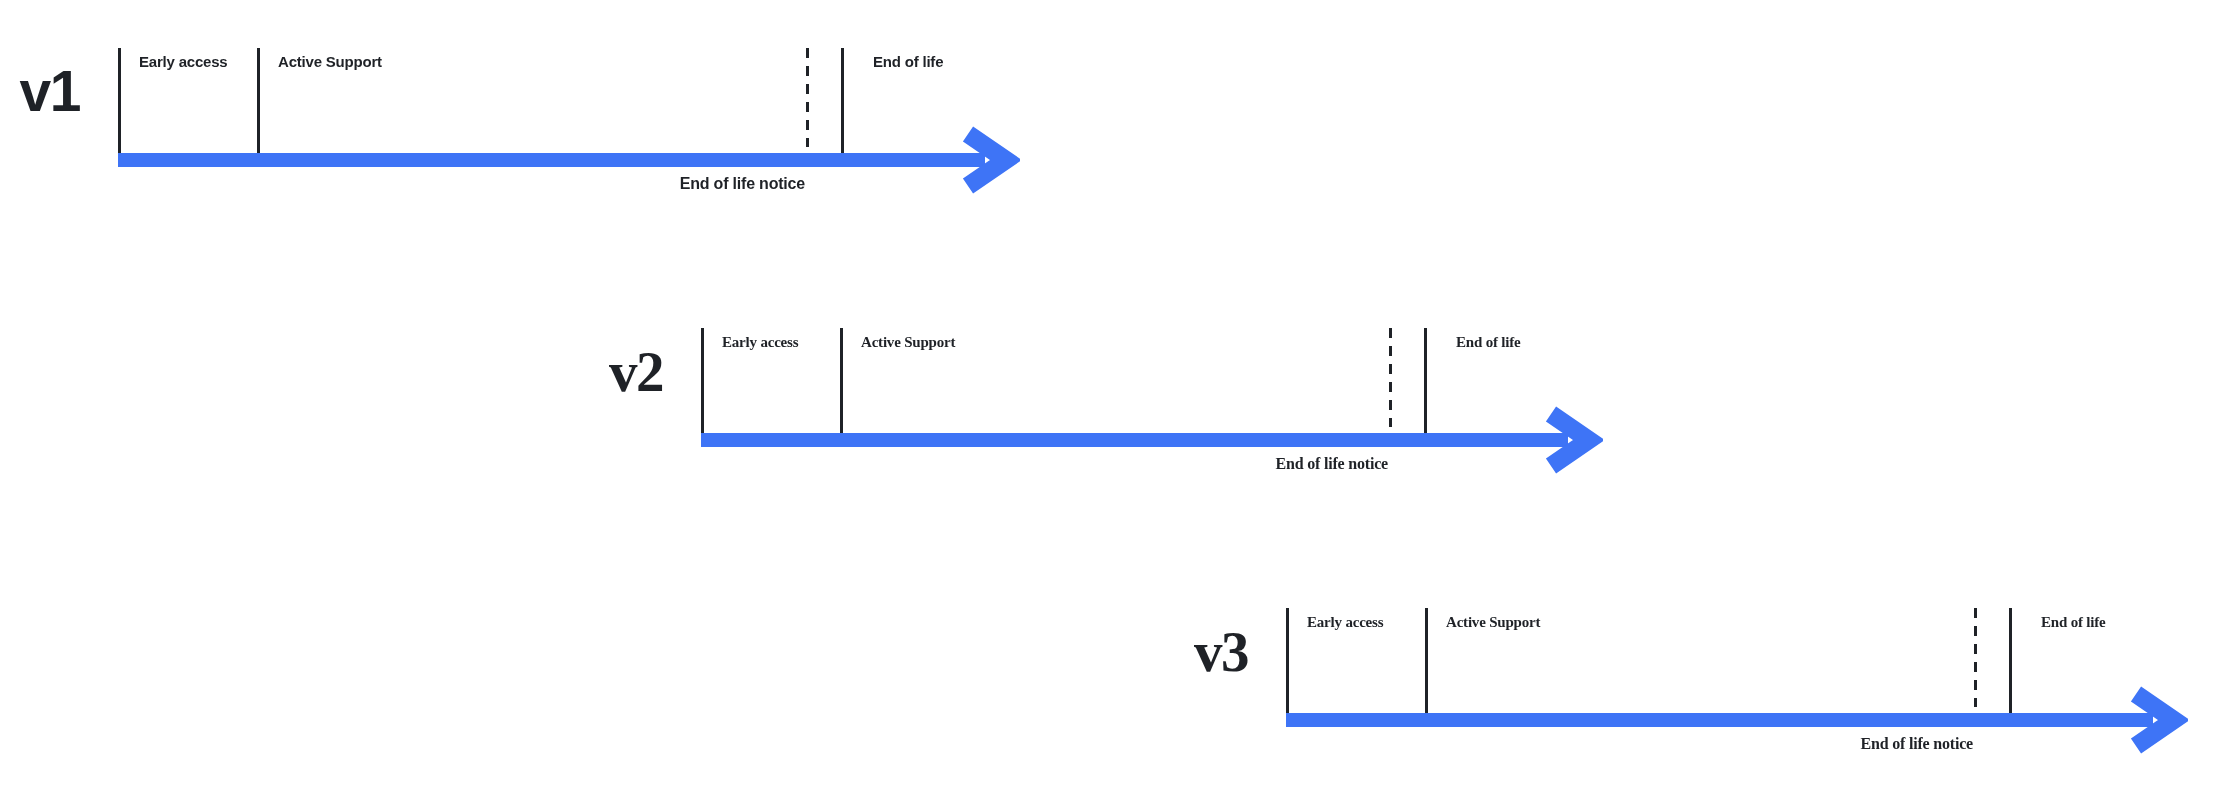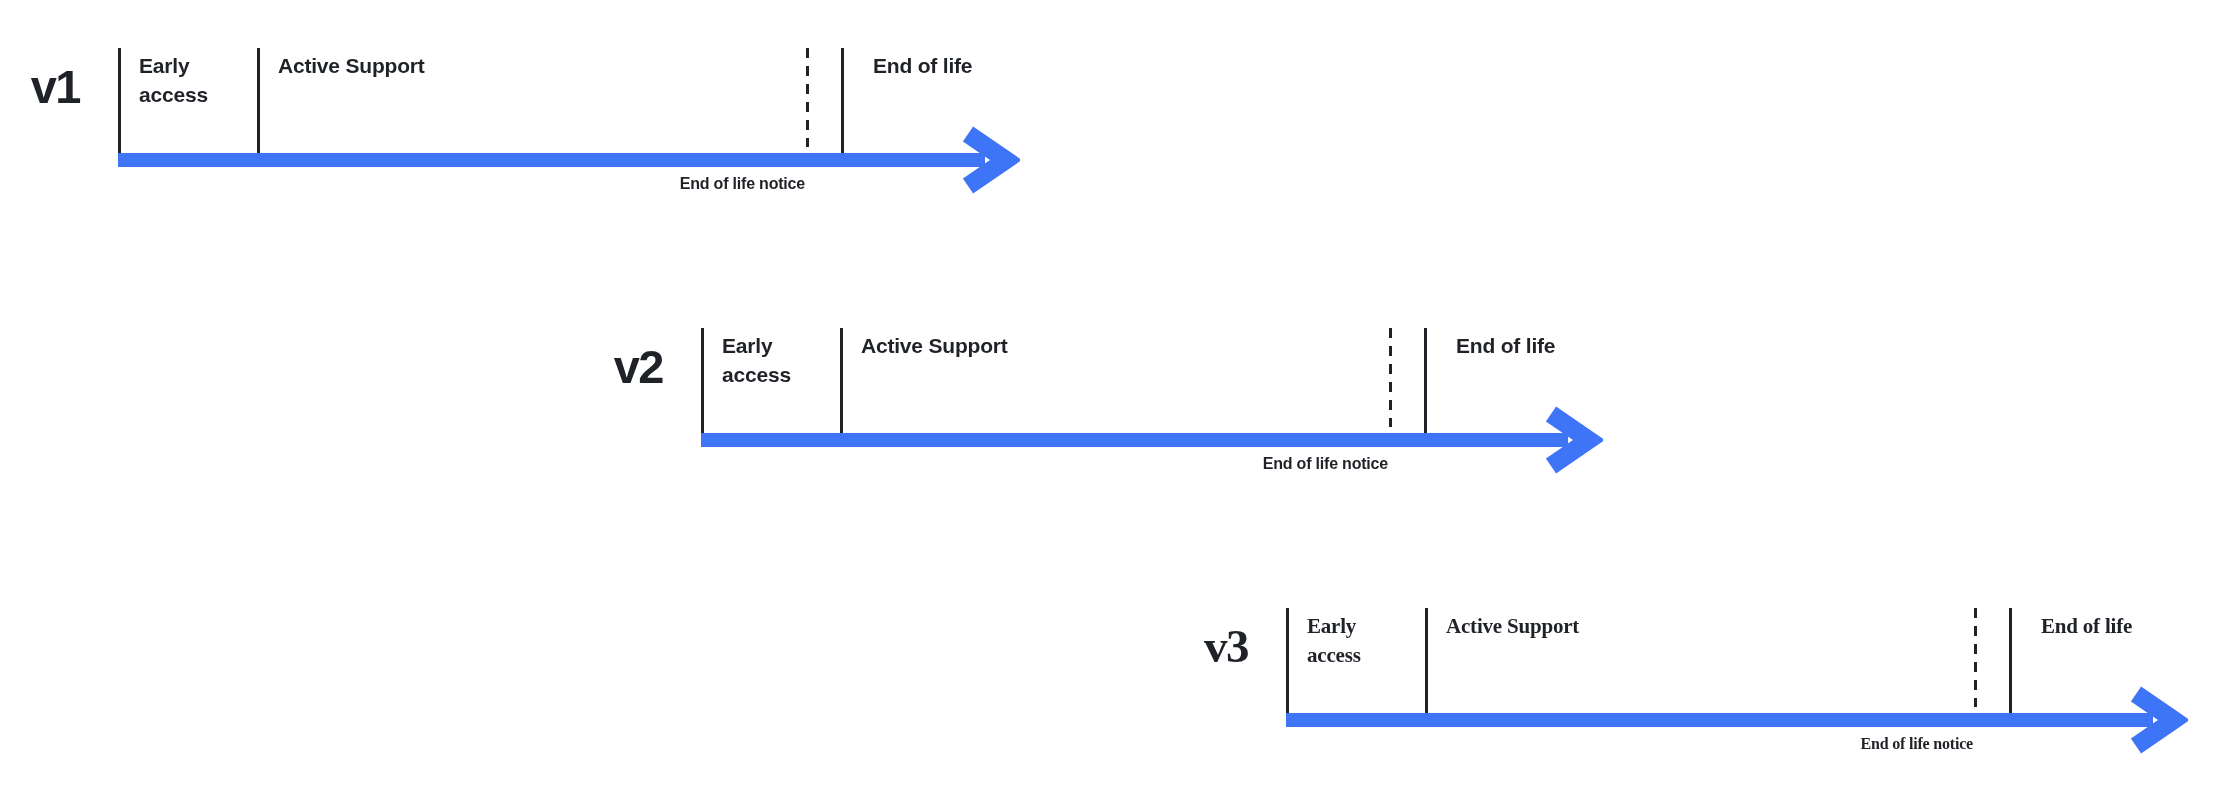--- a/index.html
+++ b/index.html
@@ -6,43 +6,43 @@
   body {
     width: 2228px; height: 812px;
     background: #ffffff;
     font-family: "Liberation Sans", sans-serif;
     position: relative;
     overflow: hidden;
     color: #1f2227;
   }
   .timeline { position: absolute; width: 920px; height: 168px; }
   .t1 { left: 118px; top: 48px; }
-  .t2 { left: 701px; top: 328px; }
+  .t2 { left: 701px; top: 328px; font-family: Liberation Serif, serif; }
   .t3 { left: 1286px; top: 608px; font-family: Liberation Serif, serif; }
 
   .vlabel {
     position: absolute; left: -104px; width: 66px; top: 15px;
     text-align: right;
-    font-size: 47px; font-weight: 700; line-height: 1;
+    font-size: 57px; font-weight: 700; line-height: 1;
     letter-spacing: -1.5px;
   }
 
   .tick { position: absolute; top: 0; width: 3px; background: #1f2227; }
   .tick.start { left: 0;     height: 105px; }
   .tick.mid   { left: 139px; height: 105px; }
   .tick.end   { left: 723px; height: 105px; }
 
   .dashed {
     position: absolute; left: 688px; top: 0; width: 3px; height: 99px;
     background: repeating-linear-gradient(to bottom, #1f2227 0 10px, transparent 10px 18px);
   }
 
   .phase {
     position: absolute; top: 4px;
-    font-size: 21px; font-weight: 700; line-height: 1.36;
+    font-size: 15px; font-weight: 700; line-height: 1.36;
     letter-spacing: -0.2px;
   }
   .phase.early  { left: 21px; width: 92px; }
   .phase.active { left: 160px; white-space: nowrap; }
   .phase.eol    { left: 755px; white-space: nowrap; }
 
   .bar {
     position: absolute; left: 0; top: 105px;
     width: 867px; height: 14px;
     background: #3e74f6;

